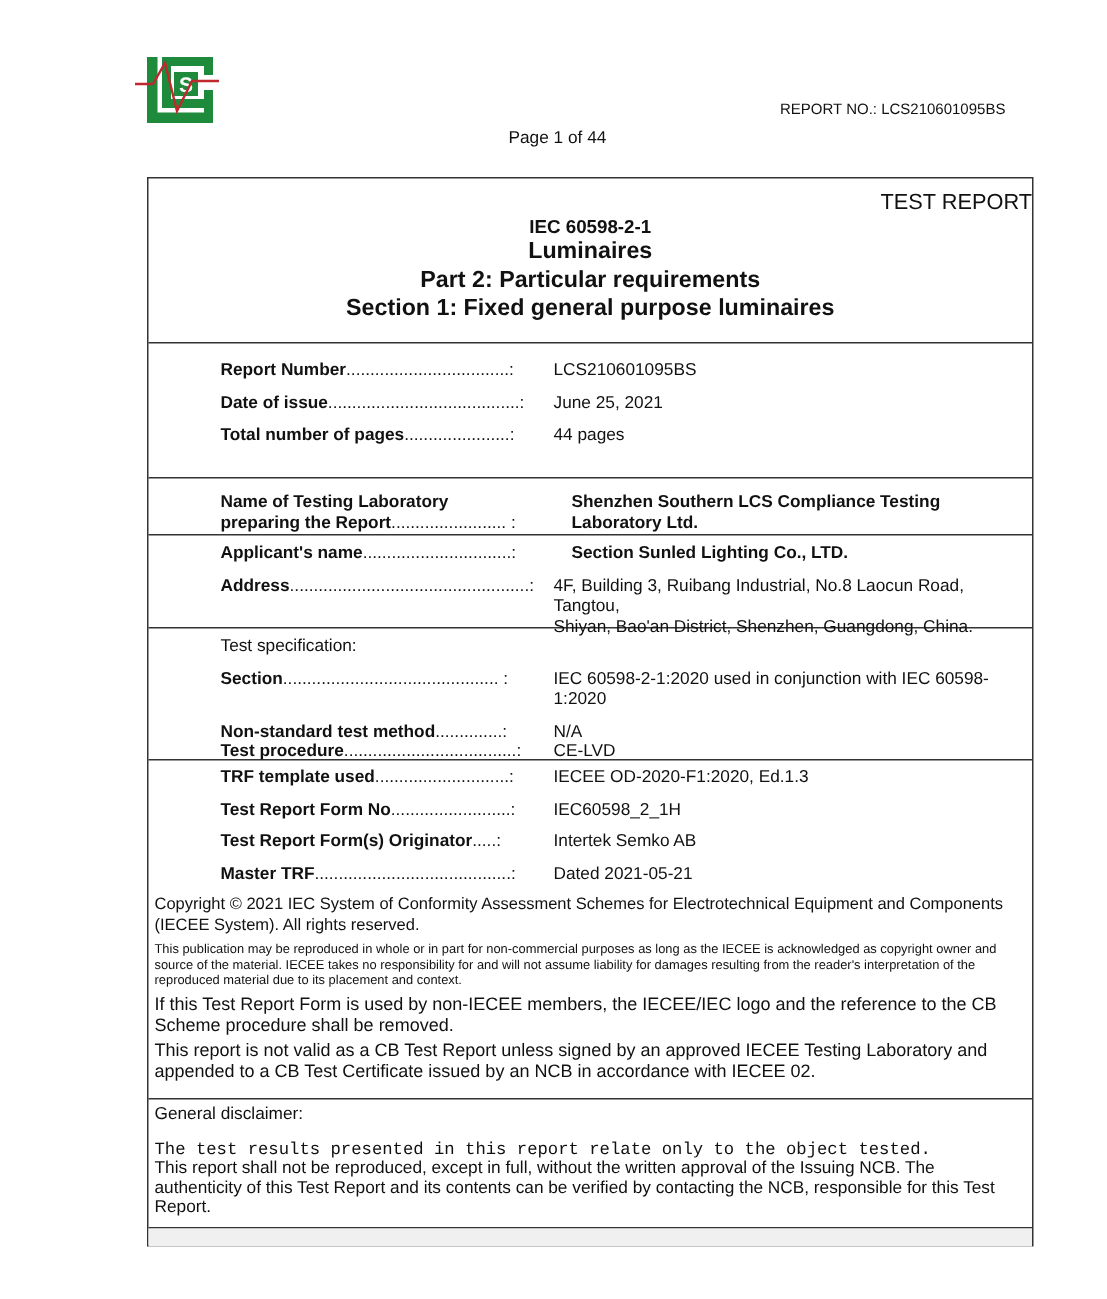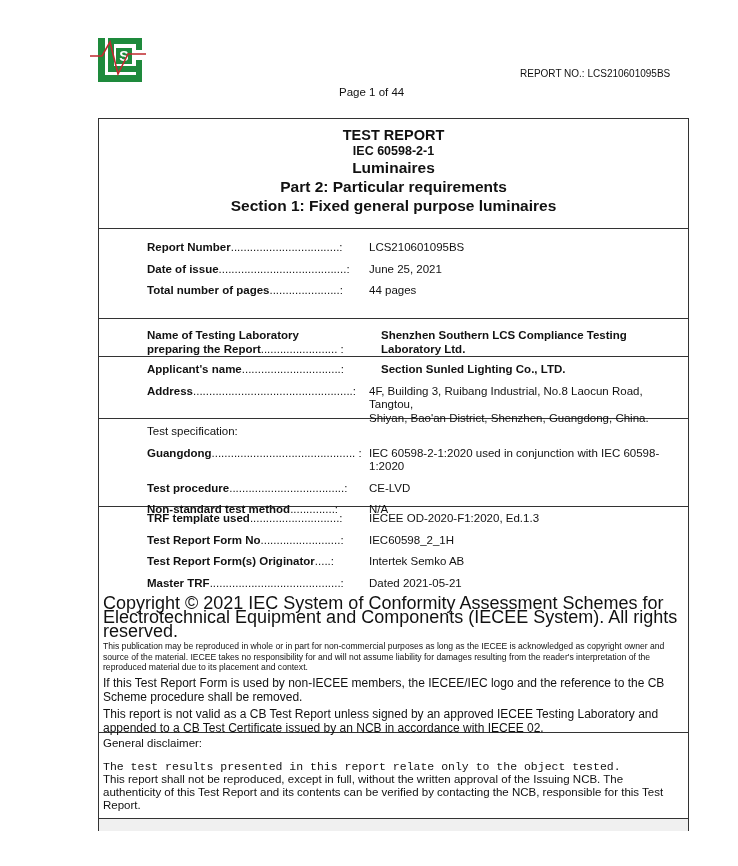--- a/index.html
+++ b/index.html
@@ -5,21 +5,21 @@
   html, body { margin:0; padding:0; background:#ffffff; }
   body { width:738px; height:866px; position:relative; overflow:hidden;
          font-family:"Liberation Sans", sans-serif; color:#111; }
   .logo { position:absolute; left:88px; top:34px; width:60px; height:52px; }
   .hdr-page { position:absolute; left:339px; top:86px; font-size:11.5px; }
   .hdr-report { position:absolute; left:496px; top:68px; font-size:10px;margin-left:24px; }
   .frame { position:absolute; left:98px; top:118px; width:591px; height:713px;
            border:1px solid #333; box-sizing:border-box; }
   .title-block { text-align:center; padding-top:8px; height:110px; box-sizing:border-box;
                  border-bottom:1px solid #333; }
-  .t1 { font-weight:bold; font-size:14.5px; line-height:17px; }
+  .t1 { font-weight:normal; font-size:14.5px; line-height:17px;text-align:right; }
   .t2 { font-weight:bold; font-size:12.5px; line-height:14px; }
   .t3 { font-weight:bold; font-size:15.5px; line-height:19px; }
   .sec { border-bottom:1px solid #333; box-sizing:border-box; padding:0 4px; }
   .row { display:flex; font-size:11.5px; line-height:13.5px;padding-left:44px; }
   .lbl { width:222px; font-weight:bold; flex:none; }
   .dots { font-weight:normal; }
   .val { flex:1; }
   .val.b { font-weight:bold;margin-left:12px; }
   .sm { font-size:8.6px; line-height:10.5px; }
   .bold { font-weight:normal; }
@@ -89,51 +89,51 @@
       <div class="val">
         <div>4F, Building 3, Ruibang Industrial, No.8 Laocun Road, Tangtou,</div>
         <div>Shiyan, Bao'an District, Shenzhen, Guangdong, China.</div>
       </div>
     </div>
   </div>
 
   <div class="sec" style="padding-top:6px;height:88px;">
     <div class="row bold" style="margin-bottom:8px">Test specification:</div>
     <div class="row" style="margin-bottom:8px">
-      <div class="lbl"><span>Guangdong</span><span class="dots">............................................. :</span></div>
+      <div class="lbl"><span>Section</span><span class="dots">............................................. :</span></div>
       <div class="val">IEC 60598-2-1:2020 used in conjunction with IEC 60598-1:2020</div>
+    </div>
+    <div class="row">
+      <div class="lbl"><span>Non-standard test method</span><span class="dots">..............:</span></div>
+      <div class="val">N/A</div>
     </div>
     <div class="row" style="margin-bottom:8px">
       <div class="lbl"><span>Test procedure</span><span class="dots">....................................:</span></div>
       <div class="val">CE-LVD</div>
-    </div>
-    <div class="row">
-      <div class="lbl"><span>Non-standard test method</span><span class="dots">..............:</span></div>
-      <div class="val">N/A</div>
     </div>
   </div>
 
   <div class="sec" style="padding-top:5px;height:226px;">
     <div class="row" style="margin-bottom:8px">
       <div class="lbl"><span>TRF template used</span><span class="dots">............................:</span></div>
       <div class="val">IECEE OD-2020-F1:2020, Ed.1.3</div>
     </div>
     <div class="row" style="margin-bottom:8px">
       <div class="lbl"><span>Test Report Form No</span><span class="dots">.........................:</span></div>
       <div class="val">IEC60598_2_1H</div>
     </div>
     <div class="row" style="margin-bottom:8px">
       <div class="lbl"><span>Test Report Form(s) Originator</span><span class="dots">.....:</span></div>
       <div class="val">Intertek Semko AB</div>
     </div>
     <div class="row" style="margin-bottom:6px">
       <div class="lbl"><span>Master TRF</span><span class="dots">.........................................:</span></div>
       <div class="val">Dated 2021-05-21</div>
     </div>
-    <div class="bold" style="font-size:18px;line-height:14px;margin-bottom:3px;">Copyright © 2021 IEC System of Conformity Assessment Schemes for Electrotechnical Equipment and Components (IECEE System). All rights reserved.</div>
+    <div class="bold" style="font-size:11px;line-height:14px;margin-bottom:3px;">Copyright © 2021 IEC System of Conformity Assessment Schemes for Electrotechnical Equipment and Components (IECEE System). All rights reserved.</div>
     <div class="sm" style="margin-bottom:3px;">This publication may be reproduced in whole or in part for non-commercial purposes as long as the IECEE is acknowledged as copyright owner and source of the material. IECEE takes no responsibility for and will not assume liability for damages resulting from the reader's interpretation of the reproduced material due to its placement and context.</div>
     <div style="font-size:12px;line-height:14px;margin-bottom:3px;">If this Test Report Form is used by non-IECEE members, the IECEE/IEC logo and the reference to the CB Scheme procedure shall be removed.</div>
     <div class="bold" style="font-size:12px;line-height:14px;">This report is not valid as a CB Test Report unless signed by an approved IECEE Testing Laboratory and appended to a CB Test Certificate issued by an NCB in accordance with IECEE 02.</div>
   </div>
 
   <div class="sec" style="padding-top:4px;height:86px;">
     <div class="bold" style="font-size:11.5px;line-height:13px;margin-bottom:10px;">General disclaimer:</div>
     <div style="font-size:11.5px;line-height:13px;font-family:Liberation Mono, monospace;">The test results presented in this report relate only to the object tested.</div>
     <div style="font-size:11.5px;line-height:13px;">This report shall not be reproduced, except in full, without the written approval of the Issuing NCB. The authenticity of this Test Report and its contents can be verified by contacting the NCB, responsible for this Test Report.</div>
   </div>

